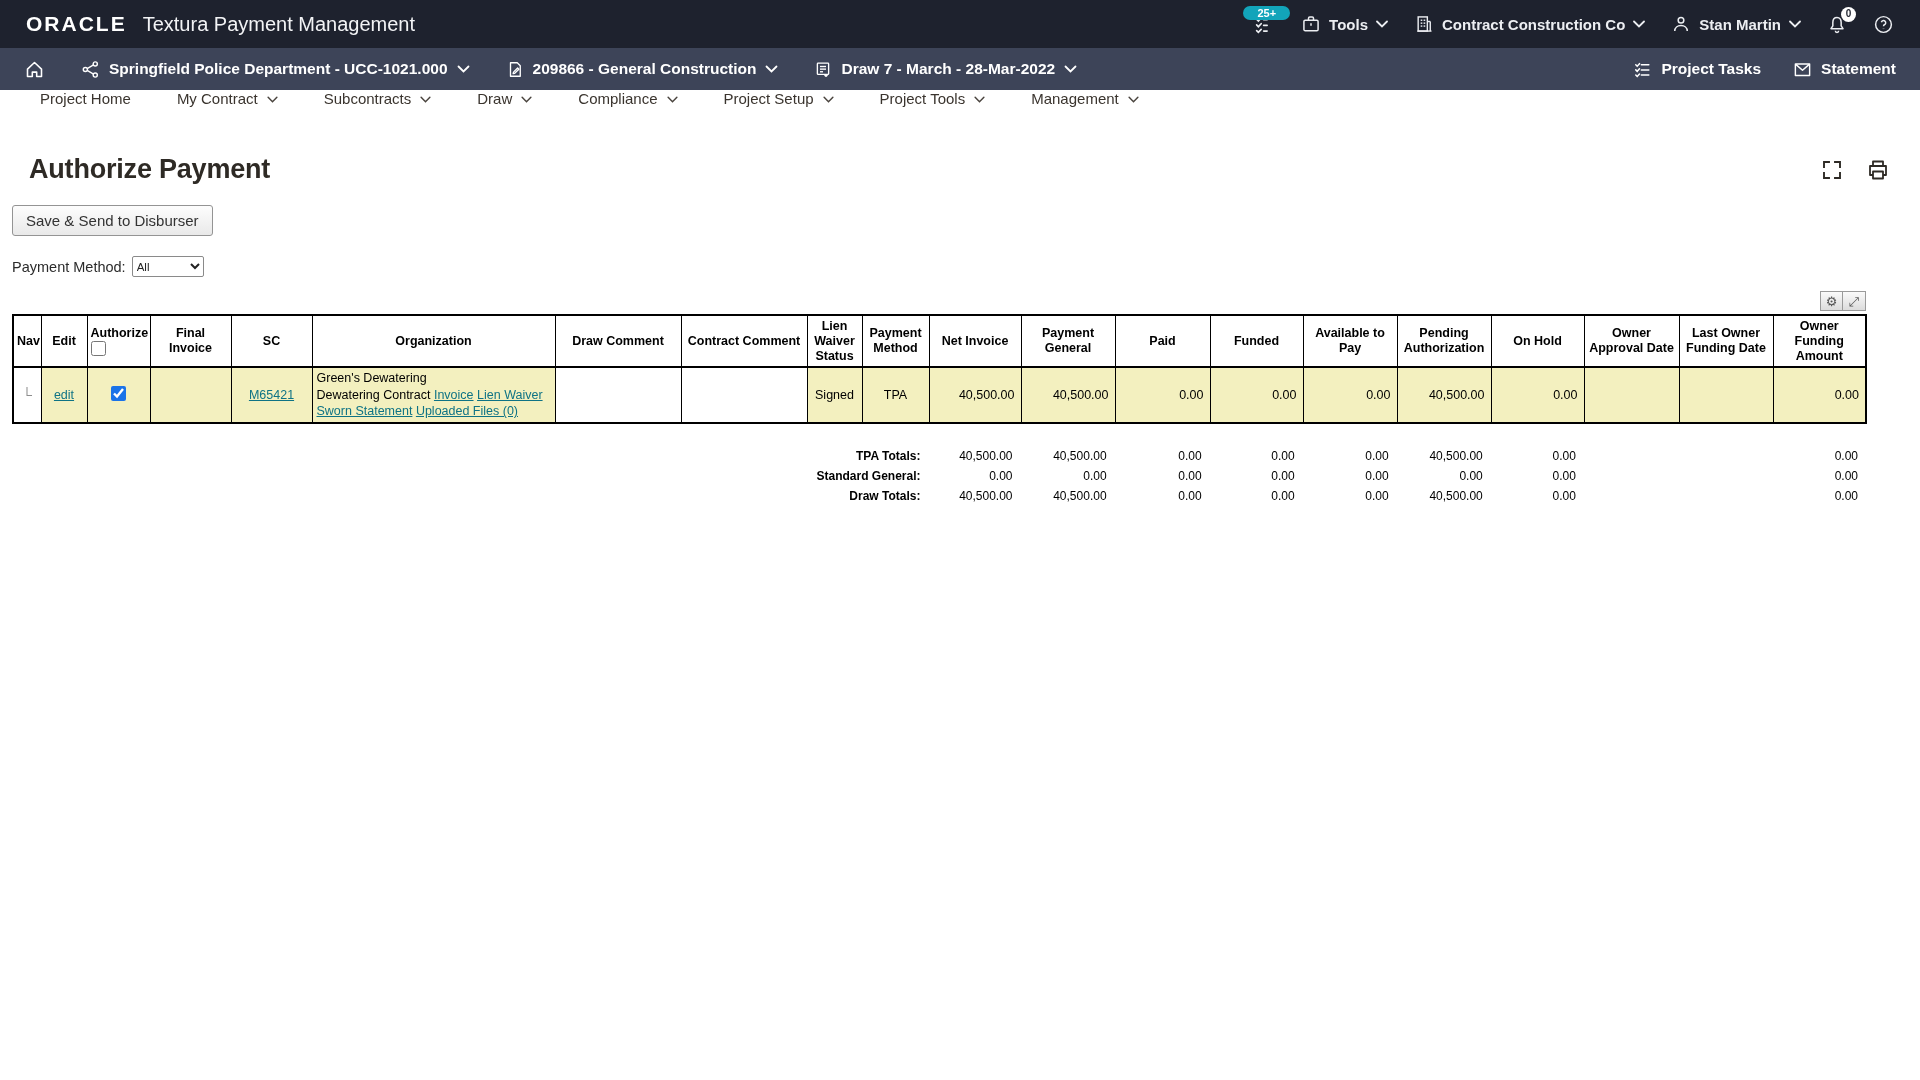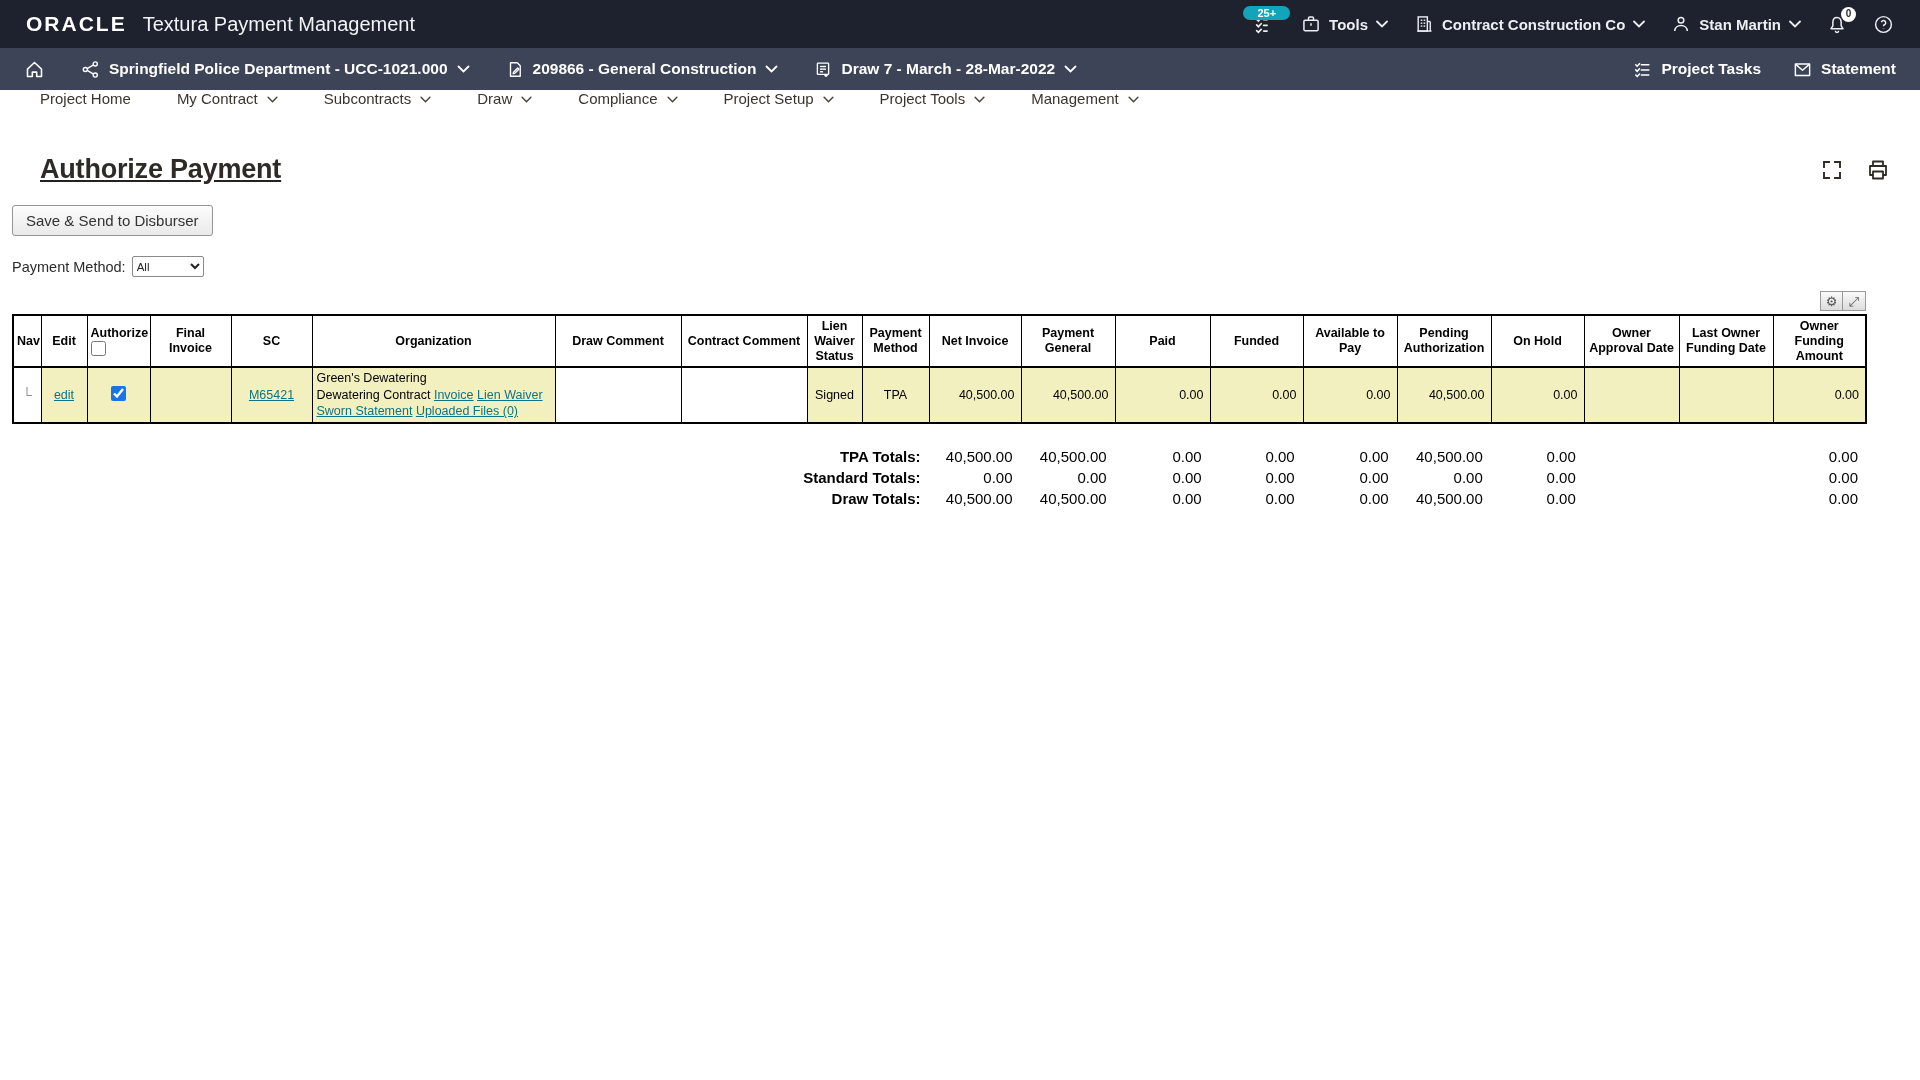--- a/index.html
+++ b/index.html
@@ -43,21 +43,21 @@
 
   
   .menubar {
     height:48px; display:flex; align-items:flex-start; padding:0 40px; gap:46px;
     font-size:15px; color:#3a342e; background:#fff;
   }
   .menu-item { display:flex; align-items:center; gap:9px; }
   .menu-item svg { margin-top:2px; }
 
   
-  .title-row { display:flex; align-items:center; justify-content:space-between; padding:16px 30px 6px 40px;text-decoration:underline; }
+  .title-row { display:flex; align-items:center; justify-content:space-between; padding:16px 30px 6px 29px; }
   .page-title { font-size:27px; font-weight:700; color:#2e2a25; letter-spacing:-0.2px; }
   .title-icons { display:flex; gap:22px; color:#2e2a25; }
 
   
   .btn-row { margin:14px 0 0 12px; }
   .btn {
     font-family:"Liberation Sans", sans-serif;
     font-size:15px; color:#333; padding:6px 13px;
     background:linear-gradient(#fdfdfd,#e9e9e9);
     border:1px solid #949494; border-radius:3px;
@@ -93,21 +93,21 @@
   td.num { text-align:right; padding-right:8px; }
   td.ctr { text-align:center; }
   .org-cell { font-size:12px; line-height:1.32; padding:2px 4px !important; vertical-align:top !important; }
   a.lnk { color:#0e7385; text-decoration:underline; }
   .elbow { color:#8d8d8d; font-size:14px; }
   input[type="checkbox"] { width:15px; height:15px; accent-color:#1a73e8; margin:0; }
   .hdr-check { display:block; margin:3px auto 0; }
 
   
   table.totals { border-collapse:collapse; table-layout:fixed; width:1854px; margin-top:22px; }
-  table.totals td { font-size:15px; color:#000; text-align:right; padding:2px 8px 2px 0; height:20px; }
+  table.totals td { font-size:12px; color:#000; text-align:right; padding:2px 8px 2px 0; height:20px; }
   table.totals td.lbl { font-weight:700; }
 </style>
 </head>
 <body>
 
 <div class="topbar">
   <span class="brand">ORACLE</span>
   <span class="product">Textura Payment Management</span>
 
   <div class="topbar-right">
@@ -494,21 +494,21 @@
       <td>0.00</td>
       <td>0.00</td>
       <td>0.00</td>
       <td>40,500.00</td>
       <td>0.00</td>
       <td></td>
       <td></td>
       <td>0.00</td>
     </tr>
     <tr>
-      <td class="lbl">Standard Totals:</td>
+      <td class="lbl">Standard General:</td>
       <td>0.00</td>
       <td>0.00</td>
       <td>0.00</td>
       <td>0.00</td>
       <td>0.00</td>
       <td>0.00</td>
       <td>0.00</td>
       <td></td>
       <td></td>
       <td>0.00</td>

